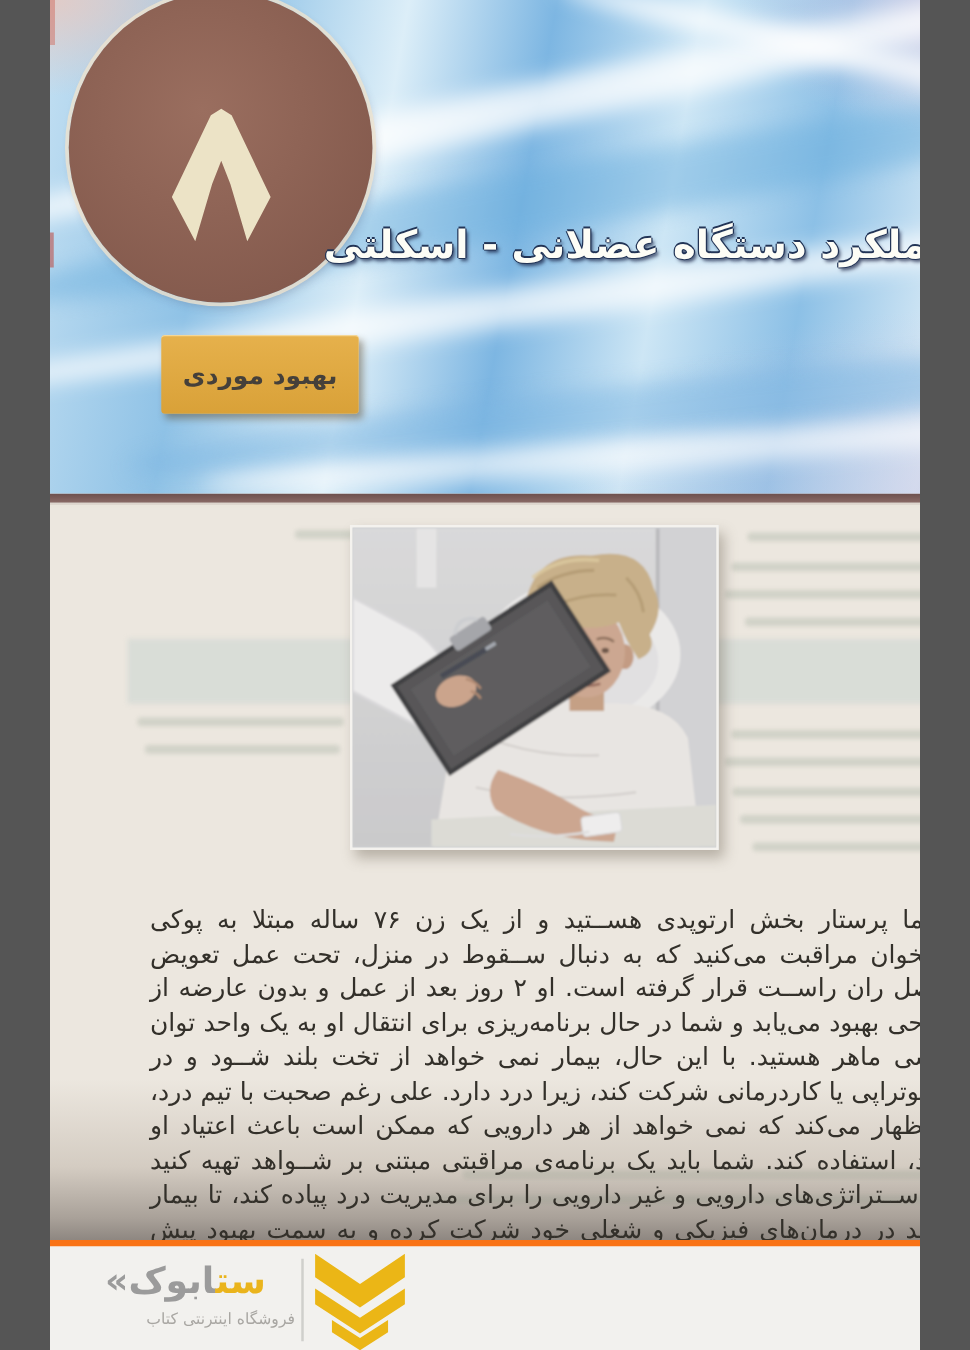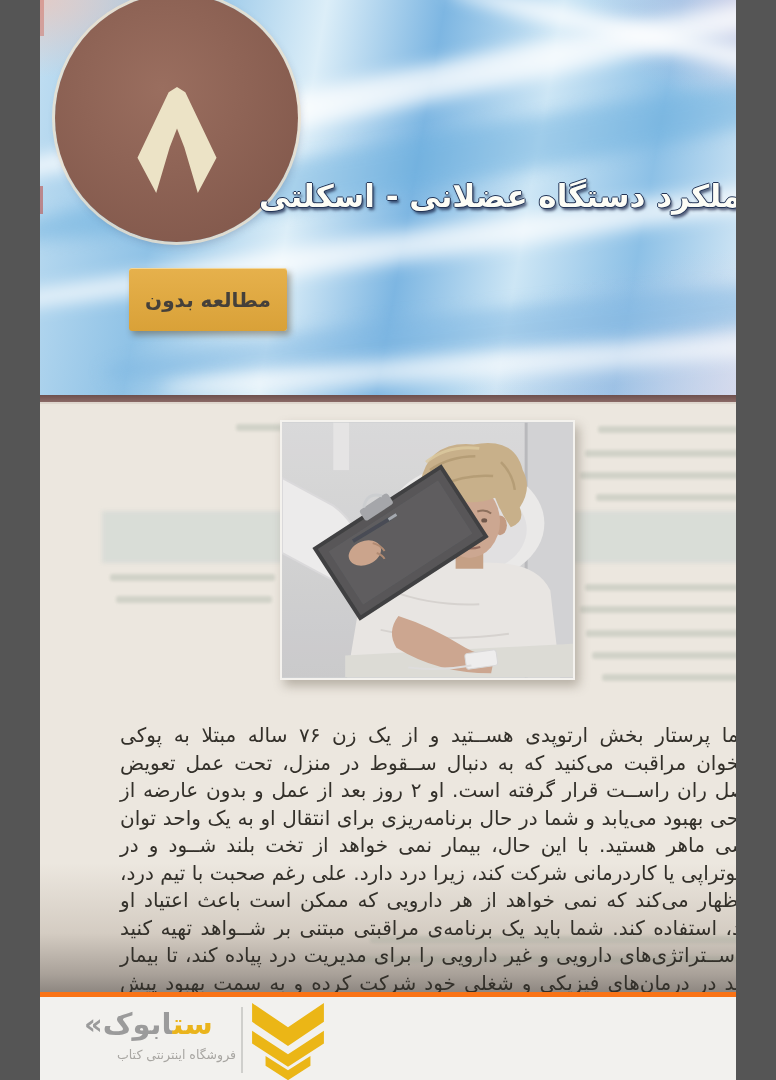--- a/index.html
+++ b/index.html
@@ -136,21 +136,21 @@
     <div class="edge-mark-a"></div>
     <div class="edge-mark-b"></div>
 
     <div class="chapter-circle" role="img" aria-label="۸">
       <svg width="104" height="116" viewBox="0 0 100 110">
         <polygon fill="#ece3c6" points="50,4 58,9 88,72 70,106 57,62 50,44 43,62 30,106 12,72 42,9"></polygon>
       </svg>
     </div>
 
     <div class="chapter-title">عملکرد دستگاه عضلانی - اسکلتی</div>
-    <div class="case-badge">مطالعه بدون</div>
+    <div class="case-badge">بهبود موردی</div>
   </div>
 
   <div class="divider-bar"></div>
 
   <div class="page-body">
     <div class="right-edge"></div>
 
     <div class="ghost-band"></div>
     <div class="g" style="left:558px;top:20px;width:182px;"></div>
     <div class="g" style="left:545px;top:44px;width:190px;"></div>

